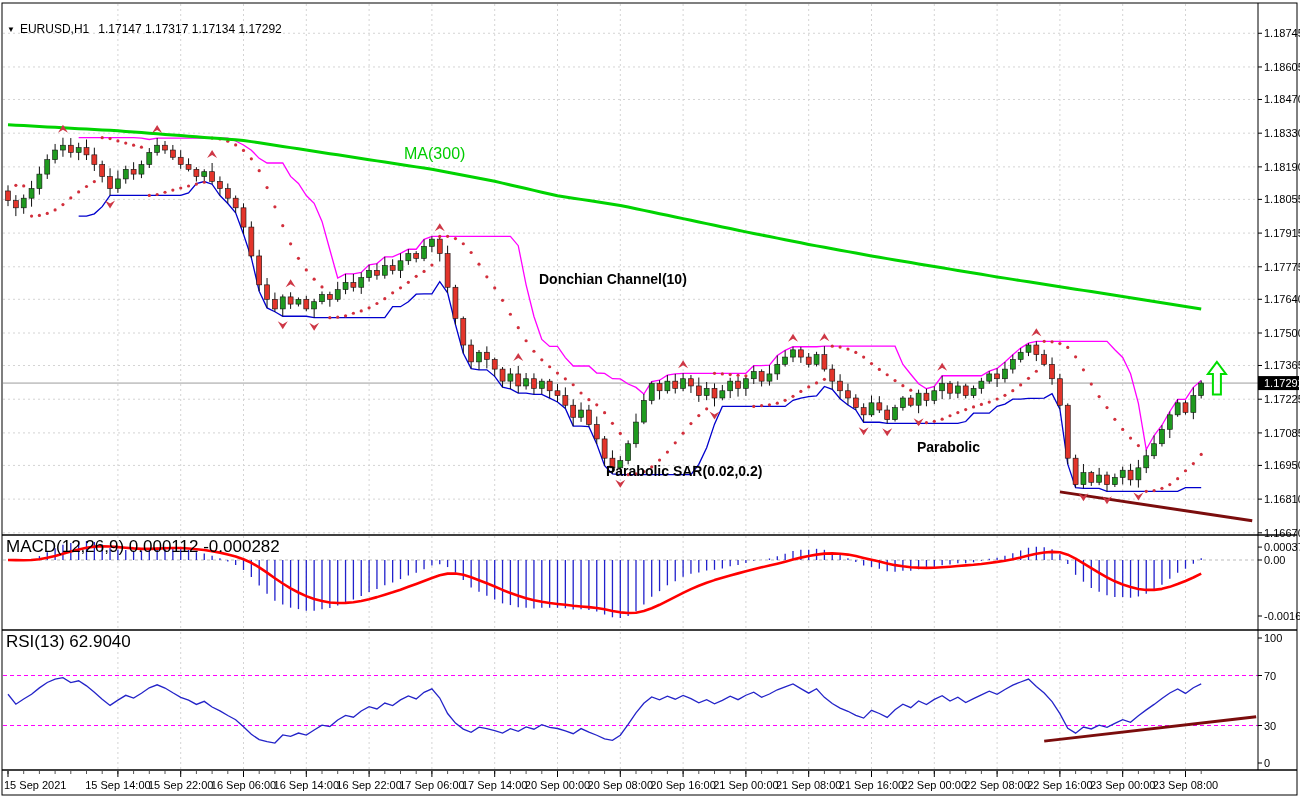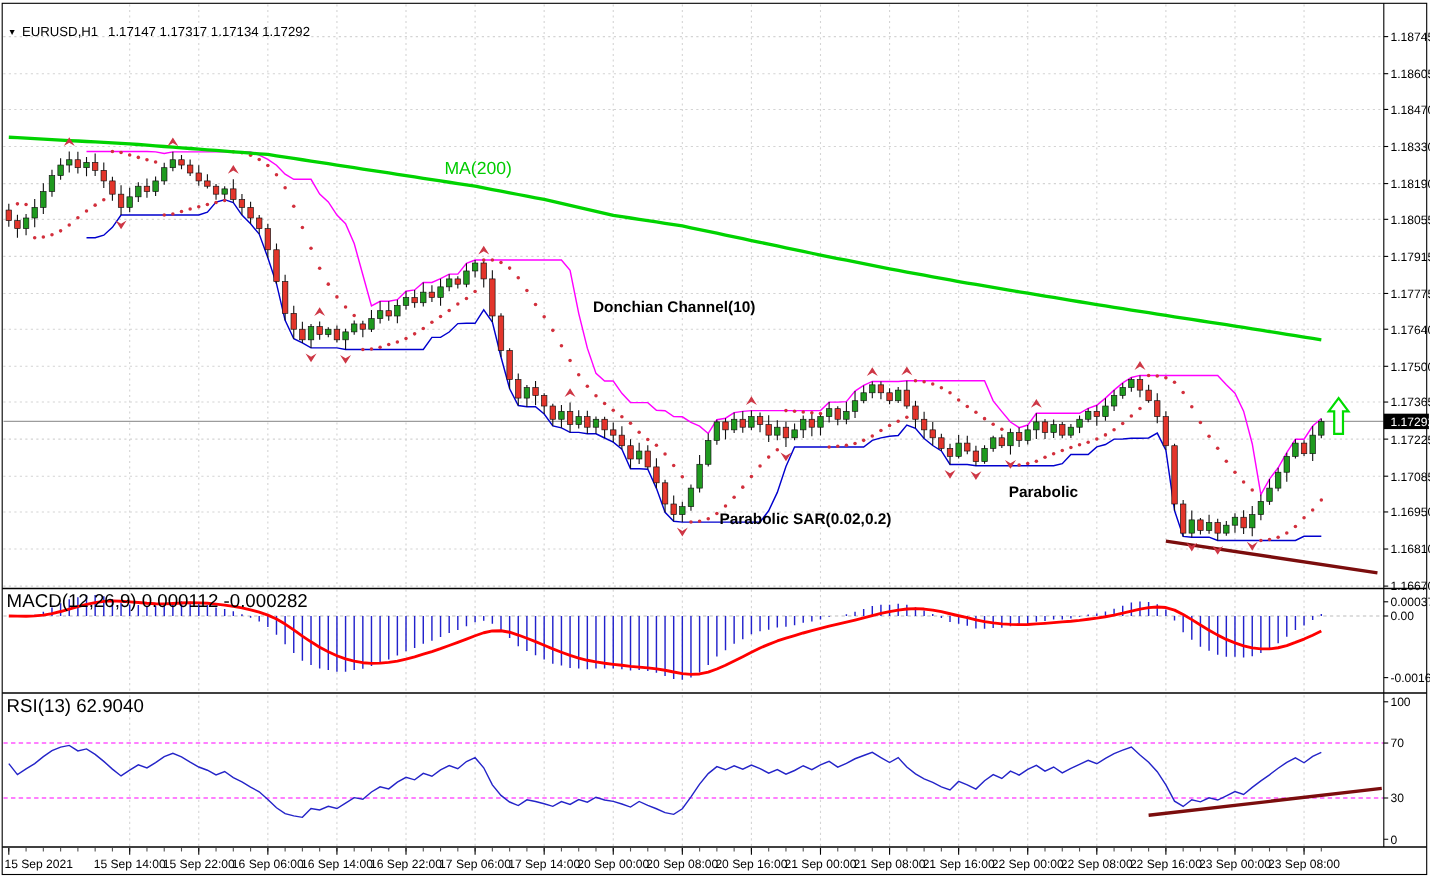--- a/index.html
+++ b/index.html
@@ -939,19 +939,19 @@
         <text x="1122.7" y="789" font-size="11" fill="#000" text-anchor="middle">23 Sep 00:00</text>
         <line x1="1185.5" y1="771" x2="1185.5" y2="777" stroke="#000"></line>
         <text x="1185.5" y="789" font-size="11" fill="#000" text-anchor="middle">23 Sep 08:00</text>
       </g>
     </svg>
 
   <div class="overlay title" style="left:7px;top:6px">
     <span class="tri">▼</span><span>EURUSD,H1</span><span class="quotes">1.17147 1.17317 1.17134 1.17292</span>
   </div>
 
-  <div id="ma-label" class="overlay" style="left:404px;top:146px">MA(200)</div>
+  <div id="ma-label" class="overlay" style="left:404px;top:146px">MA(300)</div>
   <div id="donchian-label" class="overlay" style="left:539px;top:272px">Donchian Channel(10)</div>
-  <div id="psar-label" class="overlay" style="left:654px;top:464px">Parabolic SAR(0.02,0.2)</div>
+  <div id="psar-label" class="overlay" style="left:606px;top:464px">Parabolic SAR(0.02,0.2)</div>
   <div id="fractals-label" class="overlay" style="left:917px;top:440px">Parabolic</div>
   <div id="macd-label" class="overlay" style="left:6px;top:538px">MACD(12,26,9) 0.000112 -0.000282</div>
   <div id="rsi-label" class="overlay" style="left:6px;top:633px">RSI(13) 62.9040</div>
 </div>
 
 </body></html>

